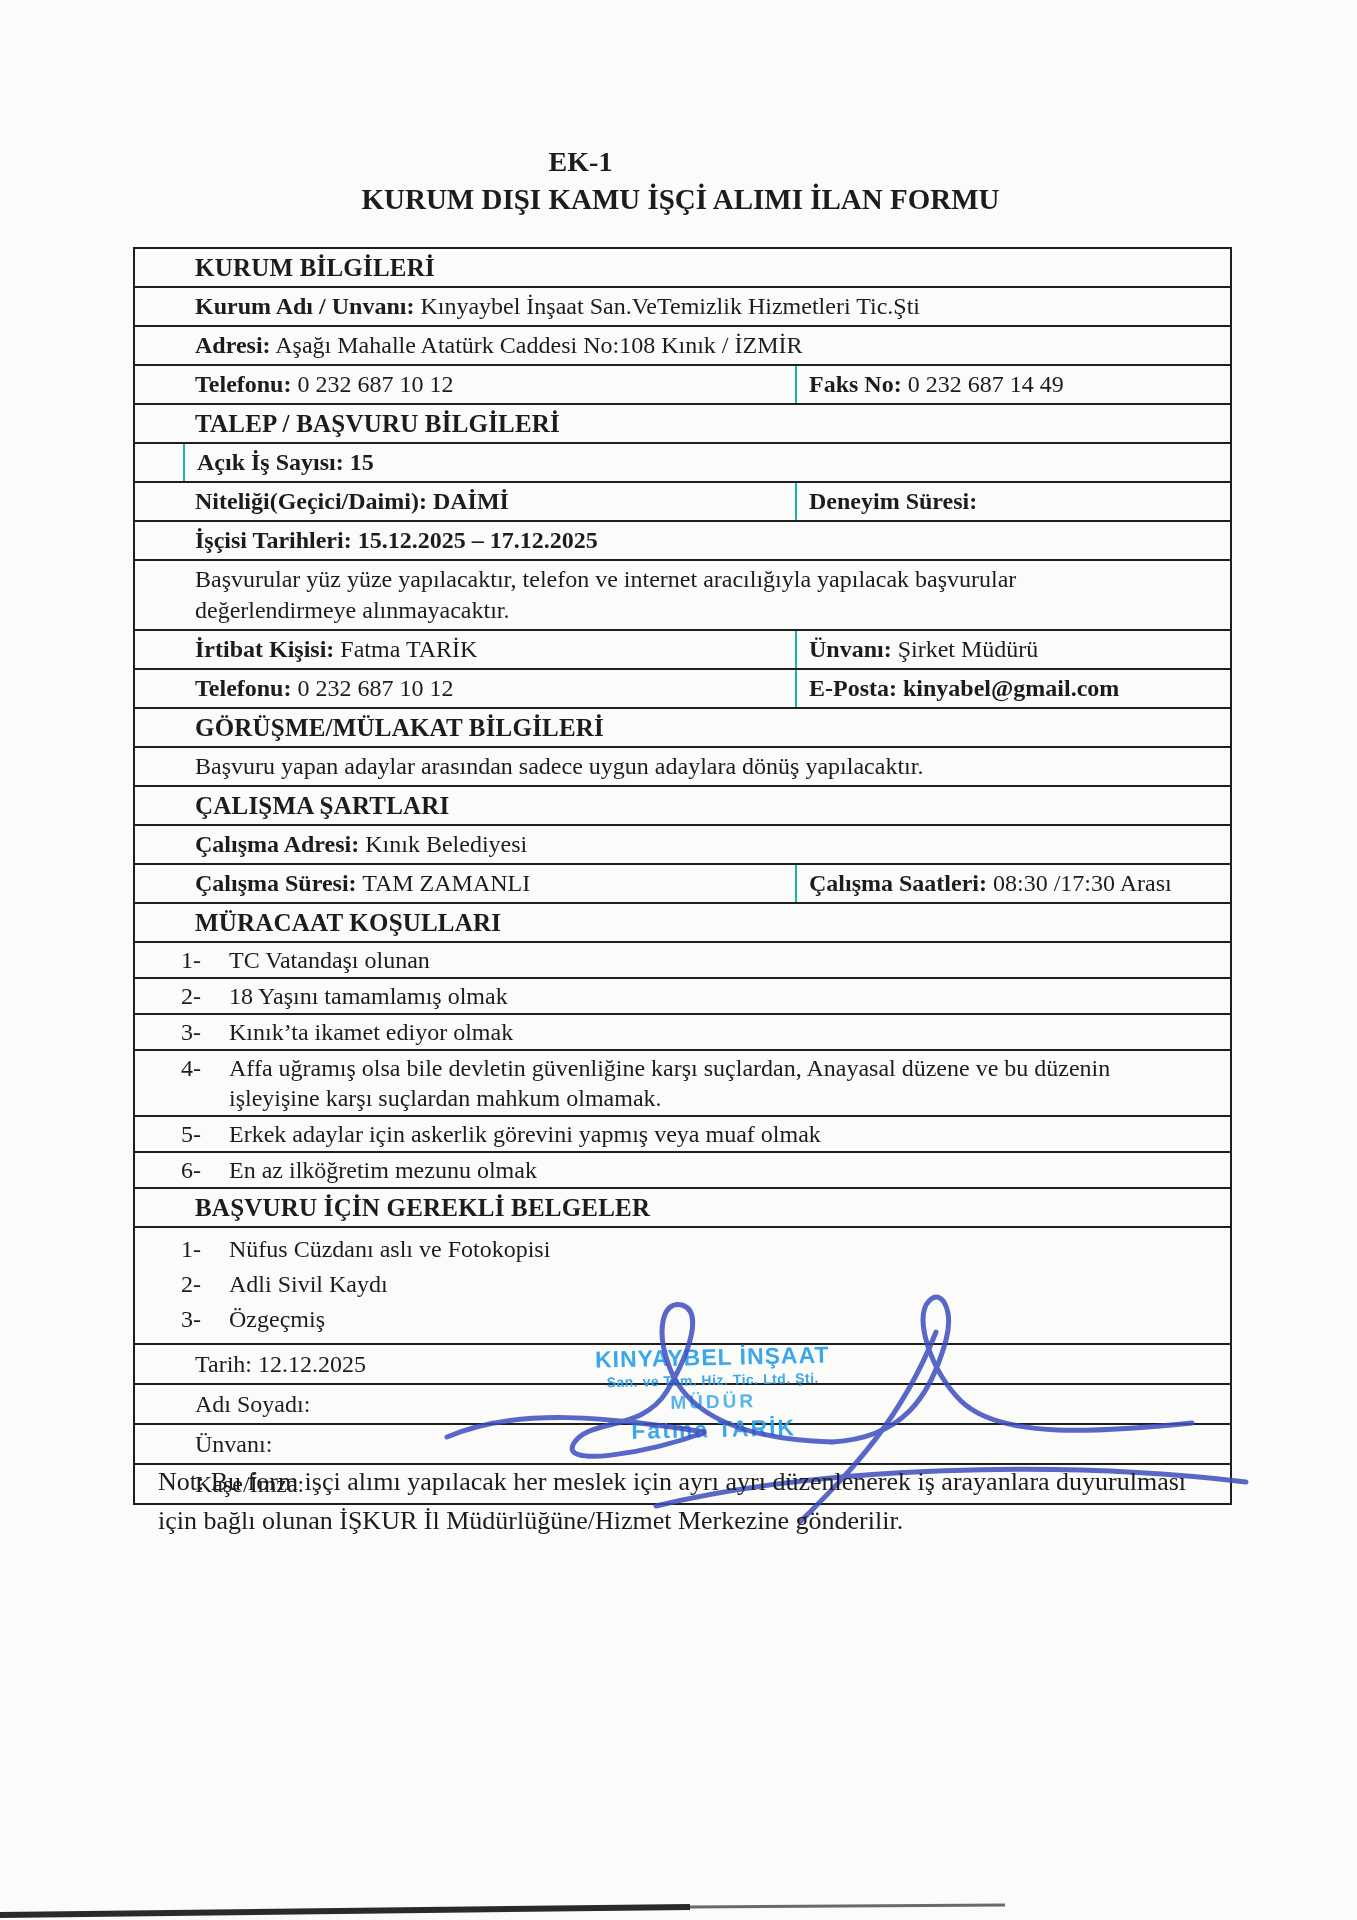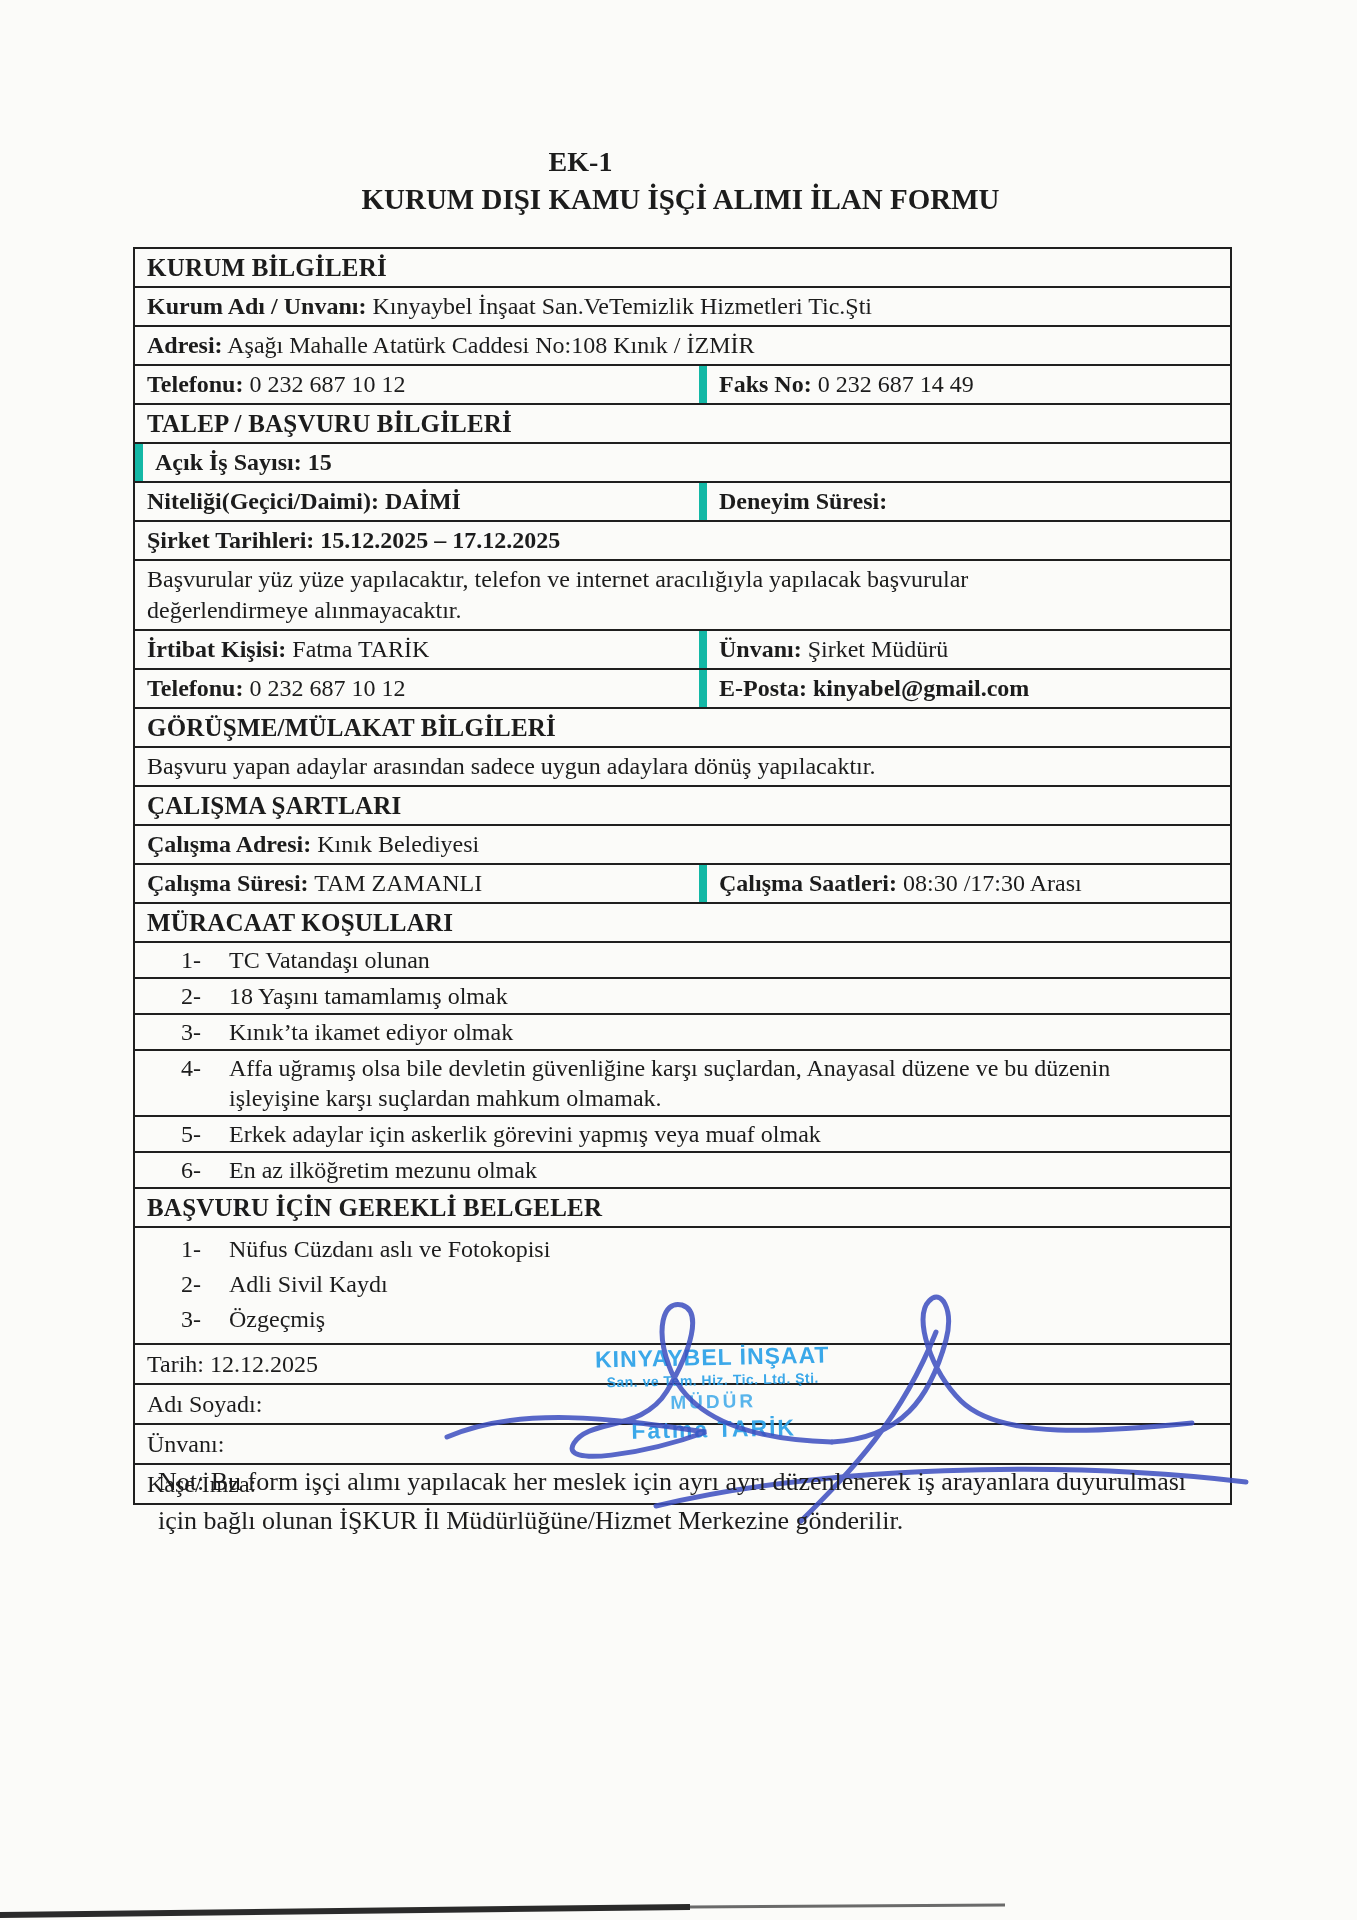--- a/index.html
+++ b/index.html
@@ -12,23 +12,23 @@
   .header{position:absolute;top:146px;left:133px;width:1095px;text-align:center;}
   .ek1{font-weight:bold;font-size:28px;transform:translateX(-100px);}
   .form-title{font-weight:bold;font-size:29px;margin-top:5px;white-space:nowrap;}
   
   .doc-table{
     position:absolute;top:247px;left:133px;width:1095px;
     border:2px solid #1f1f1f;font-size:24px;background:transparent;
   }
   .row{display:flex;border-top:2px solid #1f1f1f;}
   .row:first-child{border-top:none;}
-  .cell{padding:3px 12px;line-height:31px;}
+  .cell{padding:3px 12px;line-height:31px;margin-left:48px;}
   .cell.left{width:540px;flex:none;}
-  .cell.right{flex:1;border-left:8px solid #14b8a6;}
+  .cell.right{flex:1;border-left:2px solid #14b8a6;}
   .cell.full{flex:1;}
   .section{font-weight:bold;font-size:25px;letter-spacing:.2px;}
   .lbl{font-weight:bold;}
   .val{font-weight:normal;}
   .val.bold{font-weight:bold;}
   .wrapcap{display:block;max-width:980px;}
   .item{display:flex;padding:2px 12px 2px 46px;line-height:30px;}
   .item .no{width:48px;flex:none;}
   .item .txt{flex:1;max-width:905px;}
   .belge-cell{padding:4px 12px 6px 46px;line-height:35px;}
@@ -111,21 +111,21 @@
         <span class="val bold">DAİMİ</span>
       </div>
       <div class="cell right">
         <span class="lbl">Deneyim Süresi:</span>
         <span class="val"></span>
       </div>
     </div>
 
     <div class="row">
       <div class="cell full">
-        <span class="lbl">Şirket Tarihleri:</span>
+        <span class="lbl">İşçisi Tarihleri:</span>
         <span class="val bold">15.12.2025 – 17.12.2025</span>
       </div>
     </div>
 
 
     <div class="row">
       <div class="cell full">
         <span class="wrapcap">Başvurular yüz yüze yapılacaktır, telefon ve internet aracılığıyla yapılacak başvurular değerlendirmeye alınmayacaktır.</span>
       </div>
     </div>

